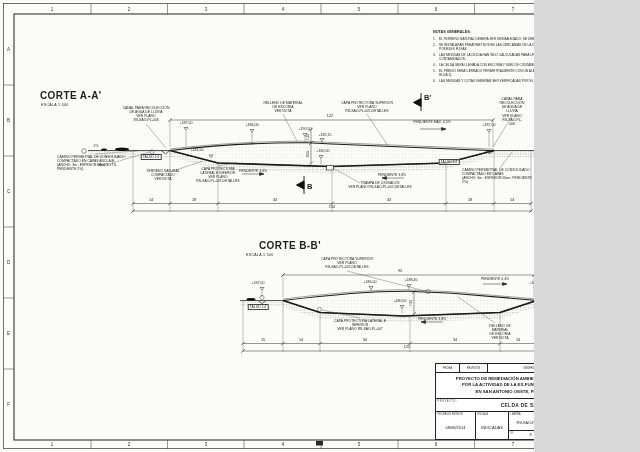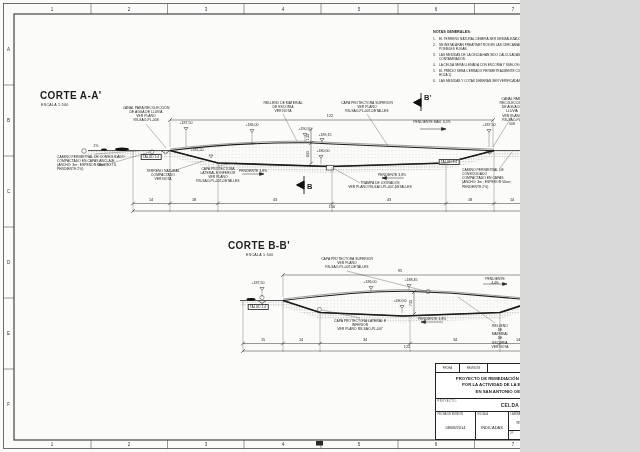--- a/index.html
+++ b/index.html
@@ -1,17 +1,17 @@
 <!DOCTYPE html>
 <html><head>
 <meta charset="utf-8">
 <style>
   html,body{margin:0;padding:0;background:#d9d9d9;}
   .sheet{position:relative;width:520px;height:452px;background:#fbfbfa;overflow:hidden;
-         font-family:"Liberation Sans",sans-serif;color:#1f1f1f;}
+         font-family:"Liberation Sans",sans-serif;color:#1f1f1f;padding-left:14px;}
   .lbl{position:absolute;font-size:3.4px;line-height:1.22;text-align:center;
        transform:translateX(-50%);white-space:pre-line;}
   .lbl.la{transform:none;text-align:left;}
   .boxed{border:0.4px solid #444;padding:0 1px;background:rgba(255,255,255,.7);}
   .elev{position:absolute;font-size:3.6px;transform:translateX(-50%);white-space:nowrap;}
   .dim{position:absolute;font-size:3.8px;transform:translateX(-50%);white-space:nowrap;}
   .rot{position:absolute;font-size:3.2px;transform:translate(-50%,-50%) rotate(-90deg);white-space:nowrap;}
   .sec-title{position:absolute;font-size:10px;font-weight:bold;letter-spacing:.4px;white-space:nowrap;}
   .sec-scale{position:absolute;font-size:3.6px;letter-spacing:.3px;white-space:nowrap;}
   .marker{position:absolute;font-size:7.5px;font-weight:bold;}
@@ -280,21 +280,21 @@
   <div class="dim" style="left:194px;top:197.5px">18</div>
   <div class="dim" style="left:275px;top:197.5px">43</div>
   <div class="dim" style="left:389px;top:197.5px">43</div>
   <div class="dim" style="left:470px;top:197.5px">18</div>
   <div class="dim" style="left:512px;top:197.5px">14</div>
   <div class="dim" style="left:332px;top:205px">150</div>
 
   <div class="marker" style="left:424px;top:93px">B'</div>
   <div class="marker" style="left:307px;top:182px">B</div>
 
-  <div class="sec-title" style="left:228px;top:240px">CORTE B-B'</div>
+  <div class="sec-title" style="left:259px;top:240px">CORTE B-B'</div>
   <div class="sec-scale" style="left:246px;top:253px">ESCALA   1:500</div>
 
   <div class="lbl" style="left:347px;top:257px">CAPA PROTECTORA SUPERIOR
 VER PLANO
 RS-SAO-PL-007-DETALLES</div>
   <div class="lbl" style="left:495px;top:276.5px">PENDIENTE 4,4%</div>
   <div class="lbl" style="left:258px;top:305px"><span class="boxed">TALUD 1:4</span></div>
   <div class="lbl" style="left:360px;top:319px">CAPA PROTECTORA LATERAL E
 INFERIOR
 VER PLANO RS-SAO-PL-007</div>

